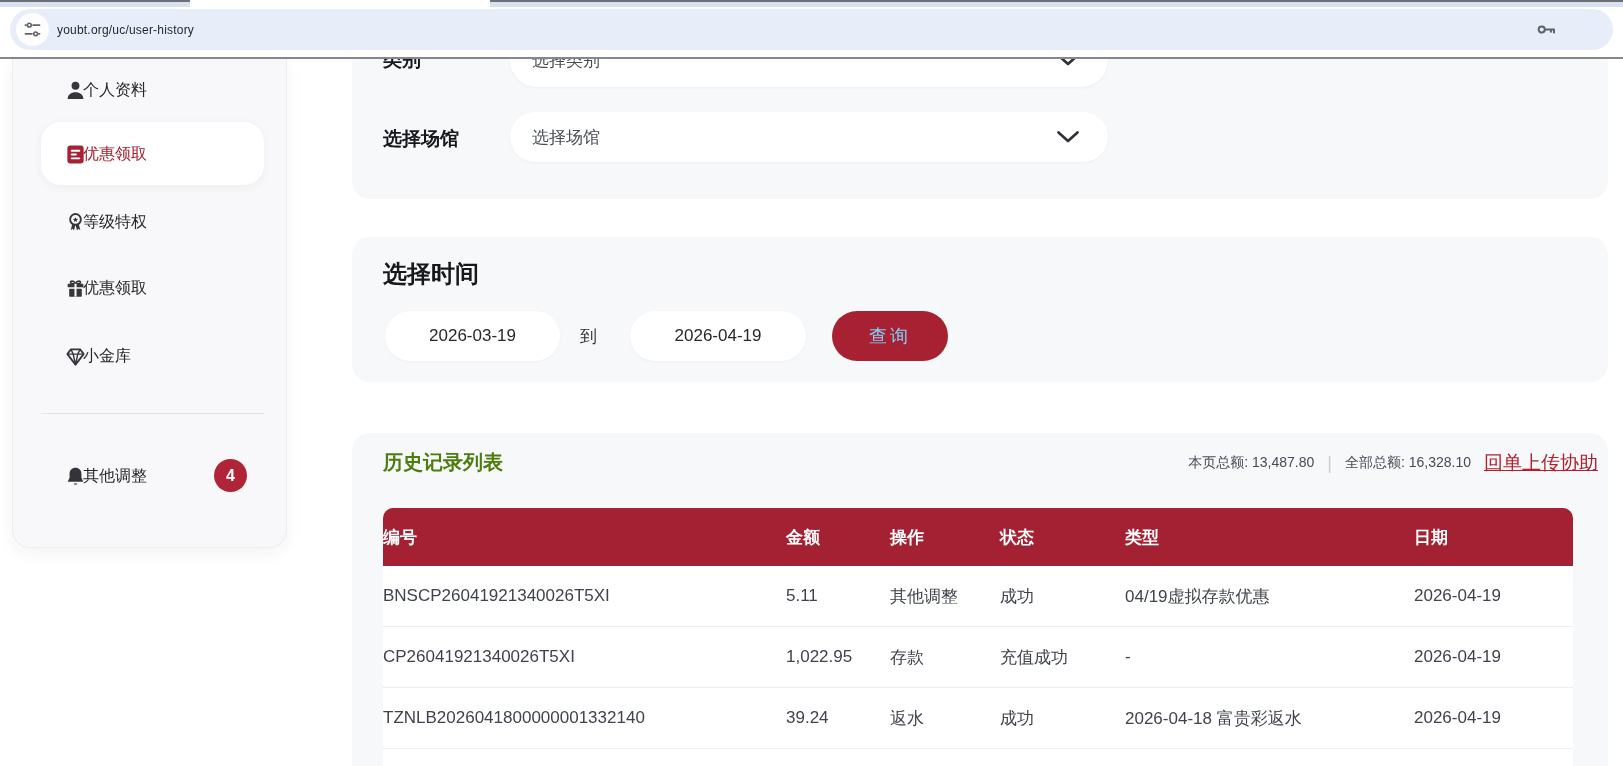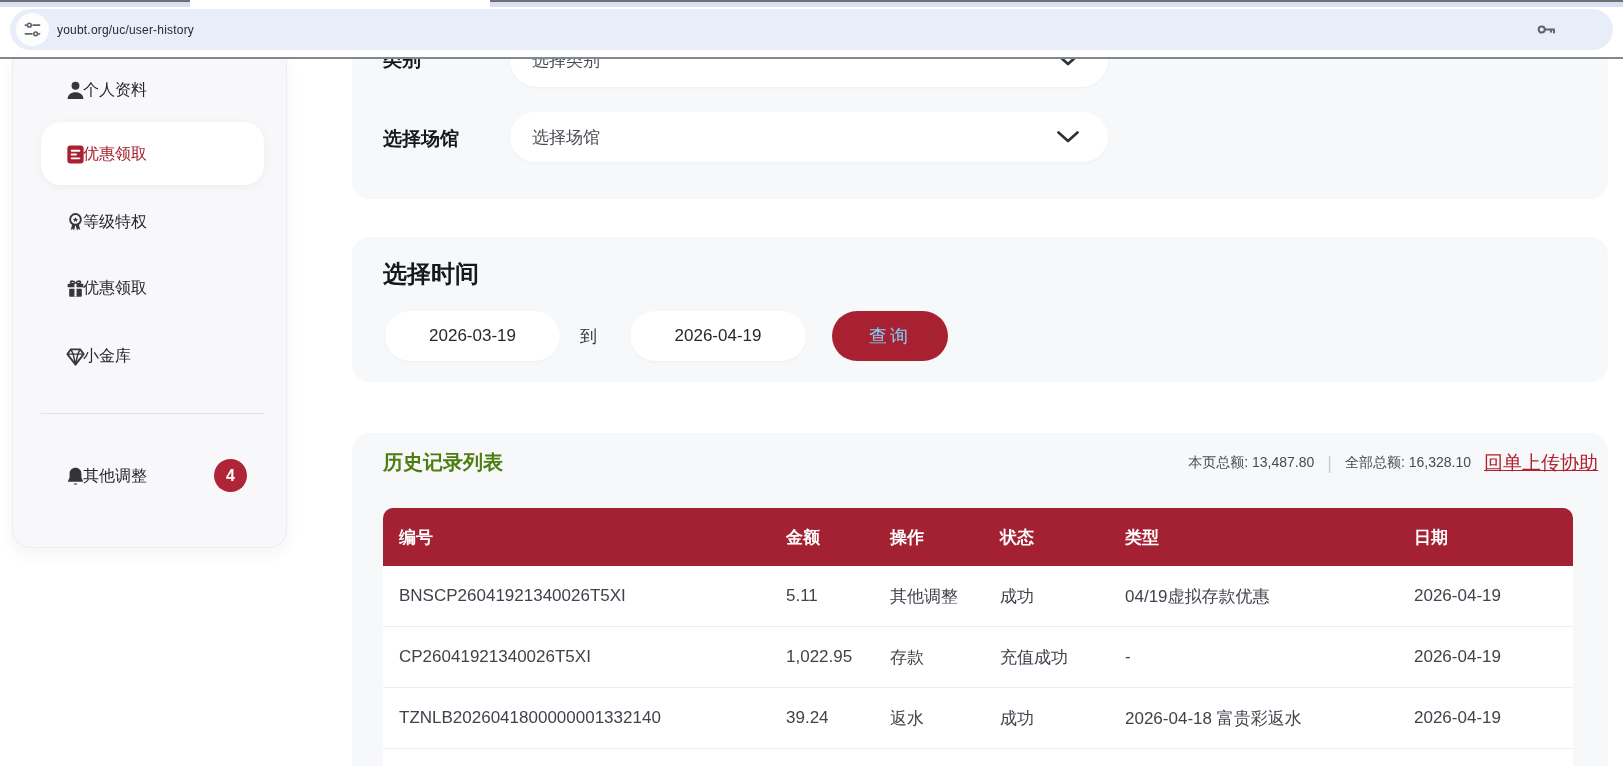--- a/index.html
+++ b/index.html
@@ -57,21 +57,21 @@
   .h-title{position:absolute;left:31px;top:16px;font-size:20px;font-weight:700;color:#4d7c0f;}
   .h-totals{position:absolute;right:10px;top:17px;display:flex;align-items:center;gap:13px;white-space:nowrap;}
   .tot-text{font-size:14px;color:#454b54;}
   .tot-sep{font-size:18px;color:#c9ccd2;}
   .upload-link{font-size:19px;color:#b1202d;text-decoration:underline;cursor:pointer;}
   .tbl{position:absolute;left:31px;top:75px;width:1190px;}
   .tbl-head{display:grid;grid-template-columns:403px 104px 110px 125px 289px 1fr;align-items:center;
             height:58px;background:#a32133;border-radius:10px 10px 0 0;color:#fff;font-size:17px;font-weight:700;}
   .tbl-row{display:grid;grid-template-columns:403px 104px 110px 125px 289px 1fr;align-items:center;
            height:60px;background:#fff;border-bottom:1px solid #ededf0;font-size:17px;color:#3f434b;}
-  .c-id{padding-left:16px;white-space:nowrap;overflow:hidden;}
+  .c-id{padding-left:0;white-space:nowrap;overflow:hidden;}
   .tbl-filler{height:40px;background:#fff;}
 </style>
 </head>
 <body>
 
 <section class="card card-filter">
   <div class="f-label" style="top:2px;">类别</div>
   <div class="pill-select" style="top:-12px;">
     <span class="ph">选择类别</span>
     <span class="chev">

